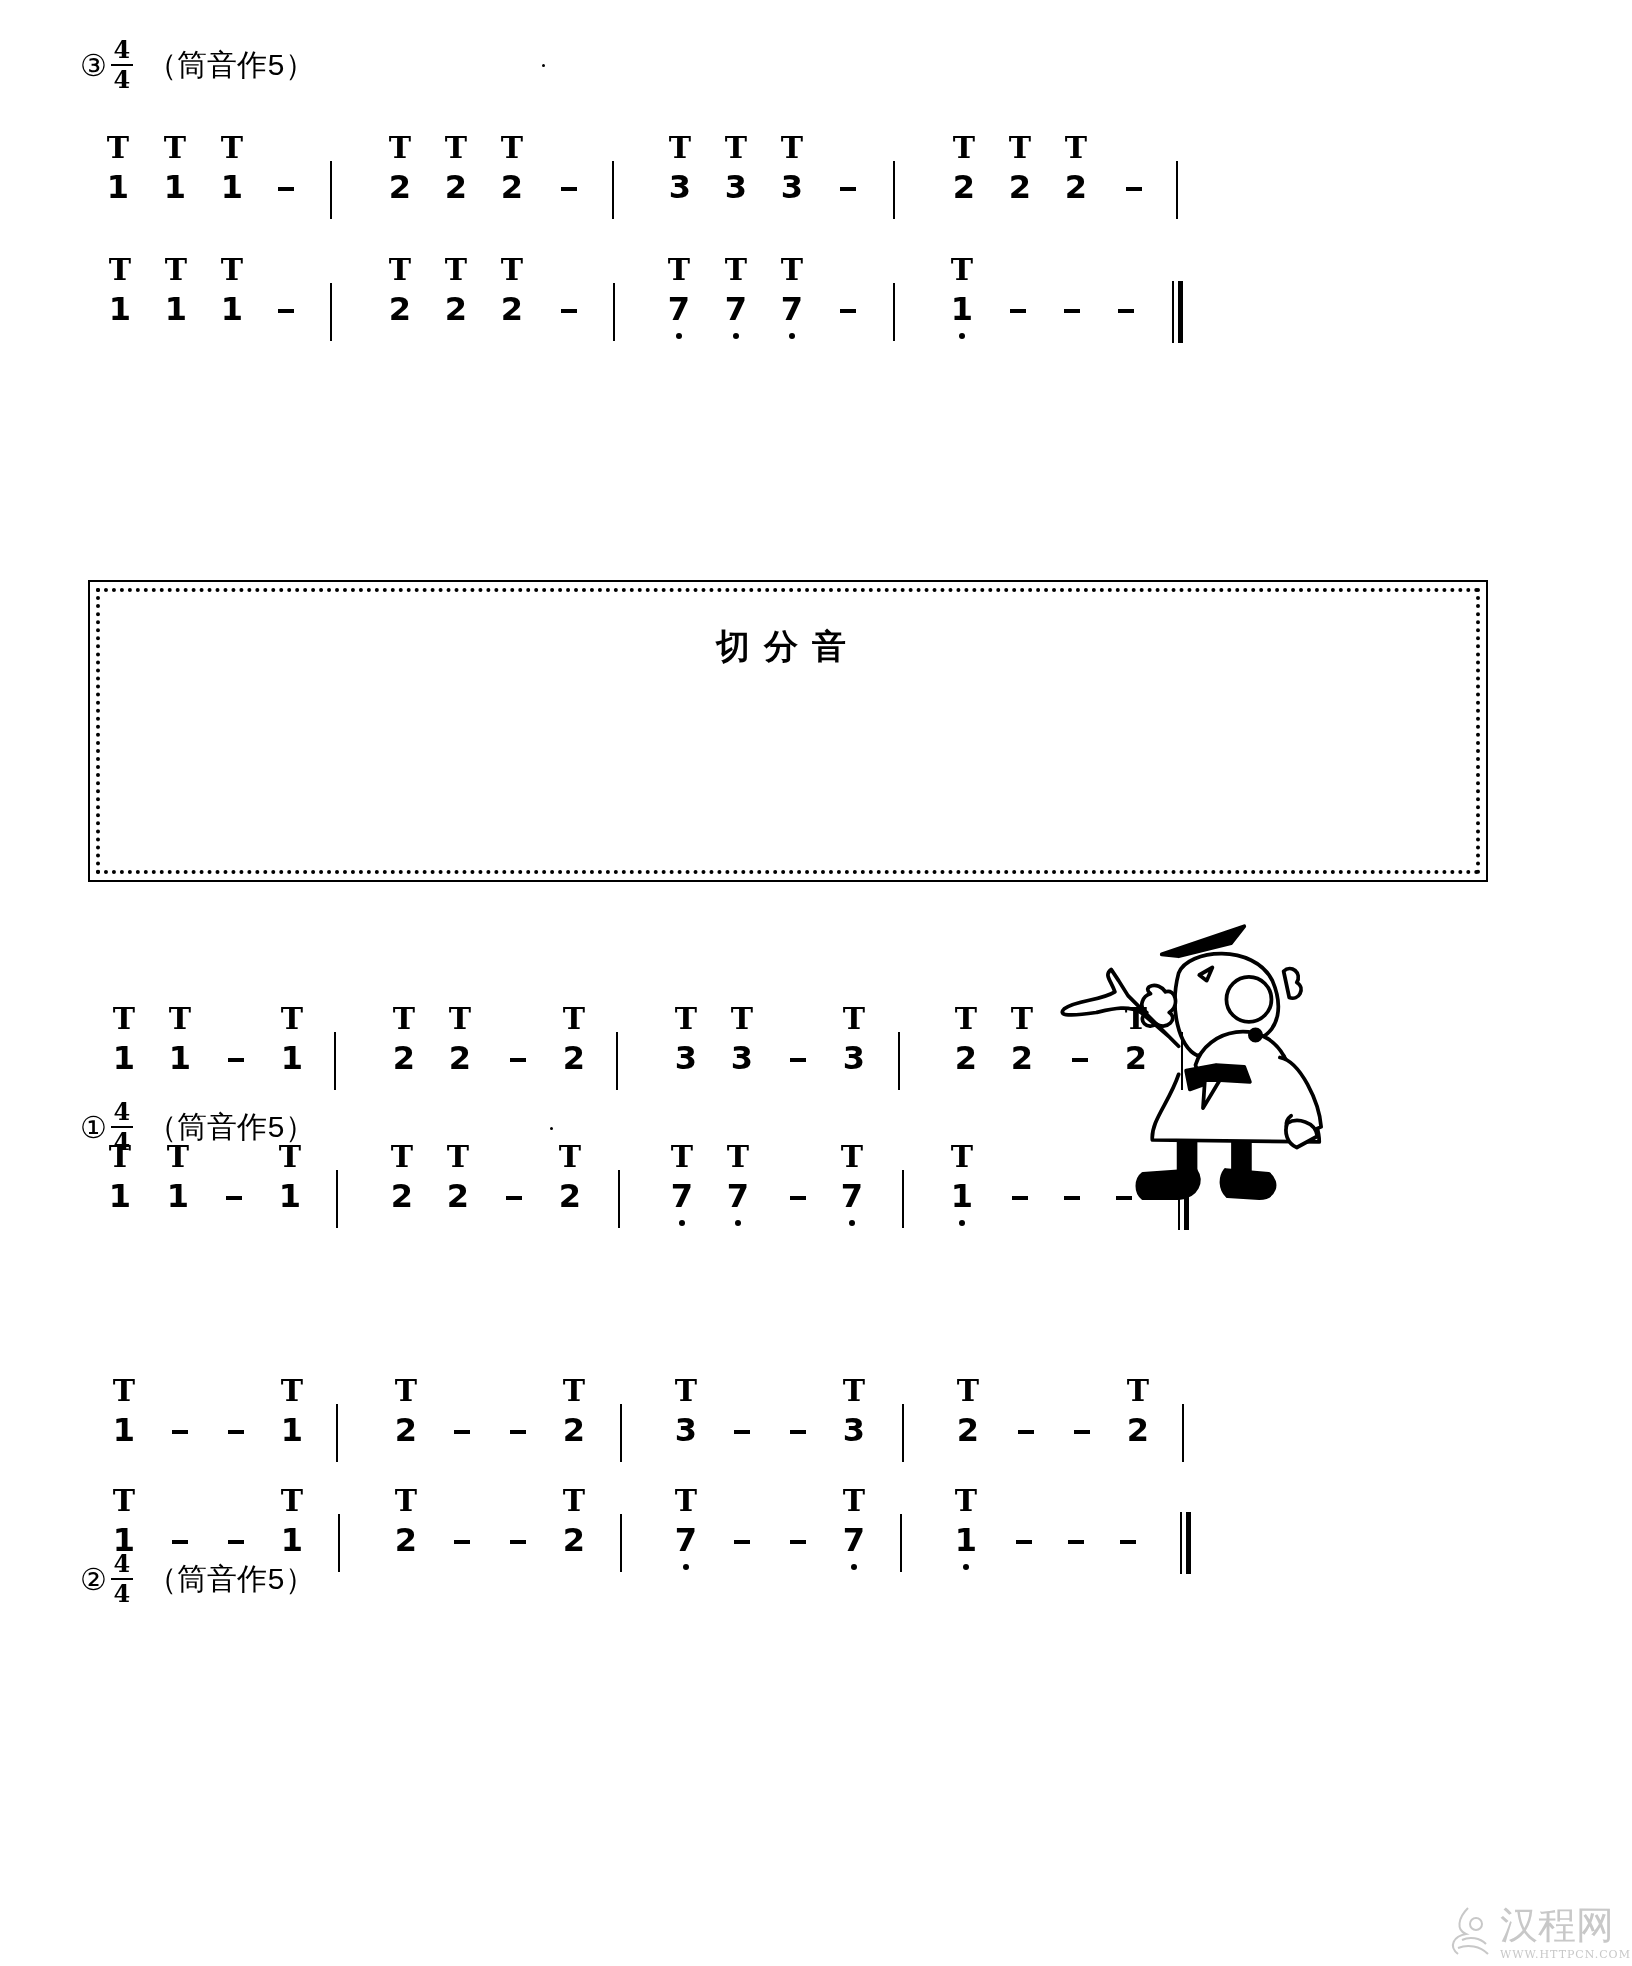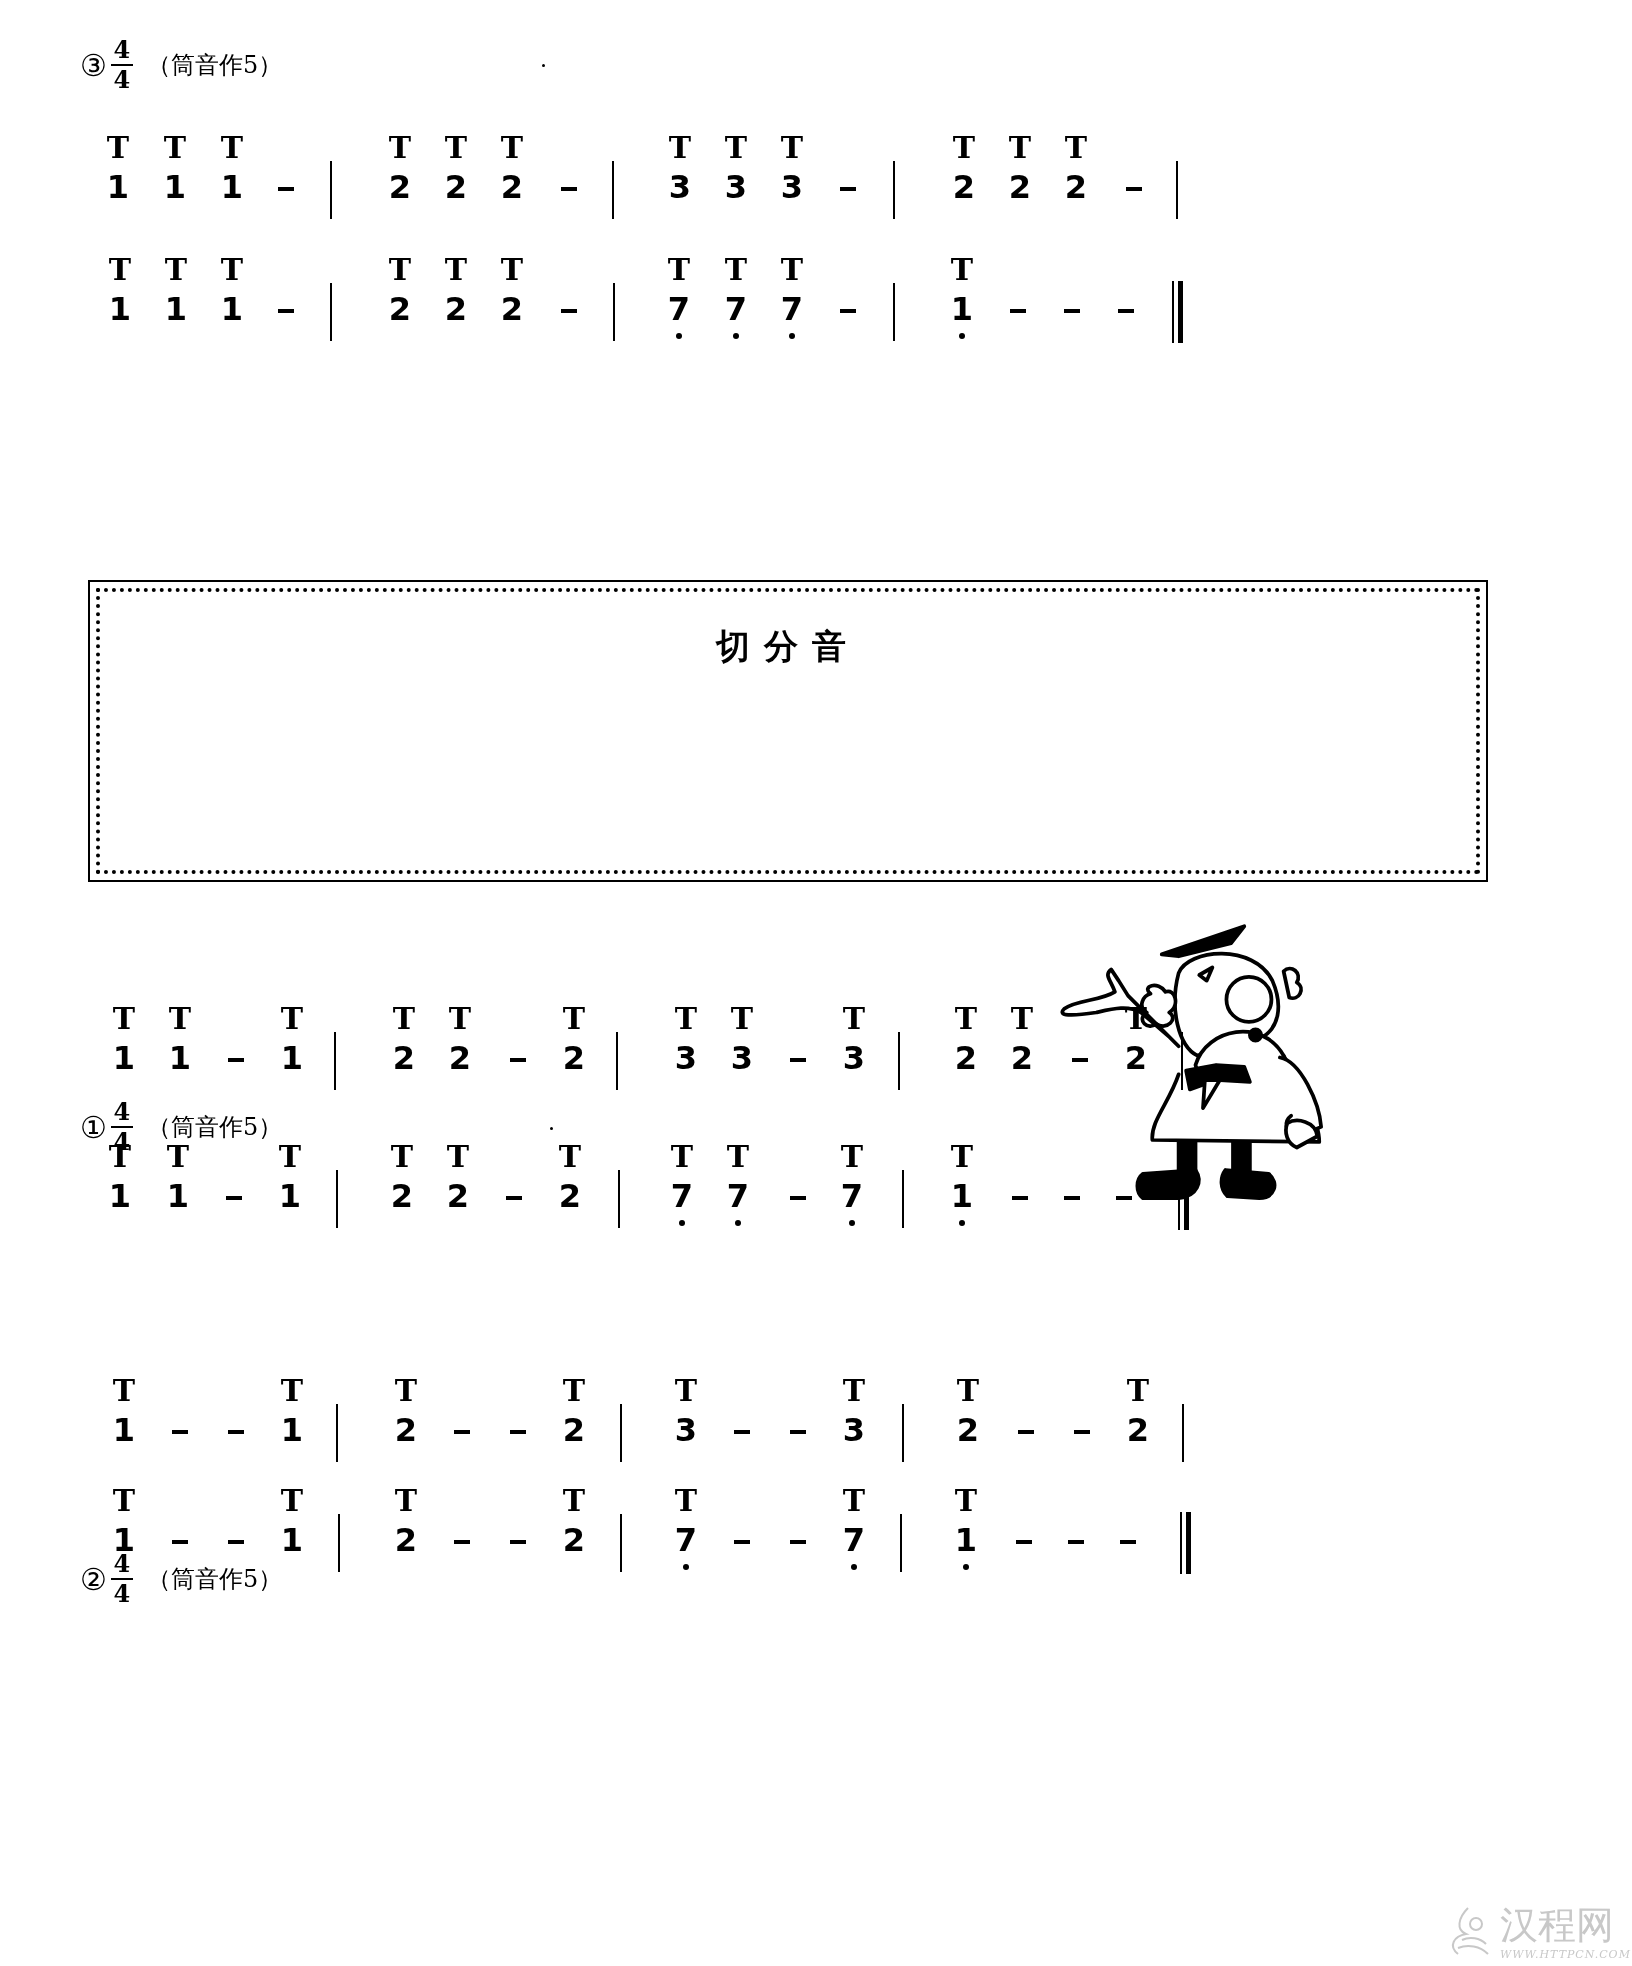--- a/index.html
+++ b/index.html
@@ -4,21 +4,21 @@
 <style>
   html, body { margin: 0; padding: 0; background: #ffffff; }
   body { width: 1632px; height: 1966px; position: relative; overflow: hidden;
          font-family: "DejaVu Serif", "Liberation Serif", serif; color: #000; }
   .heading { position: absolute; left: 80px; display: flex; align-items: center;
              font-size: 30px; font-family: "DejaVu Serif", serif; }
   .heading .num { font-size: 30px; margin-right: 4px; }
   .frac { display: inline-flex; flex-direction: column; align-items: center;
           font-weight: bold; font-size: 24px; line-height: 24px; margin-right: 14px; }
   .frac .bar { width: 22px; border-top: 2px solid #000; margin: 2px 0; }
-  .heading .note { font-size: 24px; }
+  .heading .note { font-size: 30px; font-family: Liberation Mono, monospace; }
   .stray { position: absolute; width: 3px; height: 3px; background: #000; border-radius: 50%; }
 
   .line { position: absolute; left: 0; width: 1632px; height: 110px; }
   .tmark { position: absolute; top: 0; width: 40px; text-align: center;
            font-family: "DejaVu Serif", serif; font-size: 30px; font-weight: bold; line-height: 30px; }
   .digit { position: absolute; top: 36px; width: 40px; text-align: center;
            font-family: "DejaVu Sans", sans-serif; font-size: 32px; font-weight: bold; line-height: 36px; }
   .digit.low::after { content: ""; position: absolute; left: 50%; top: 42px; width: 6px; height: 6px;
            background: #000; border-radius: 50%; transform: translateX(-50%); }
   .dash { position: absolute; top: 54px; width: 16px; height: 4px; background: #000; }
@@ -32,21 +32,21 @@
   .box-title { position: absolute; top: 32px; left: 0; width: 100%; text-align: center;
                font-family: "DejaVu Sans", sans-serif; font-weight: bold; font-size: 34px; letter-spacing: 14px; }
   .box-text { position: absolute; top: 92px; left: 36px; width: 1310px;
               font-family: "DejaVu Serif", serif; font-size: 30px; line-height: 58px; letter-spacing: 5px;
               text-indent: 70px; text-align: justify; }
 
   .mascot { position: absolute; left: 1038px; top: 905px; width: 300px; height: 320px; }
 
   .watermark { position: absolute; left: 1440px; top: 1900px; width: 192px; height: 66px; color: #c8c8c8; }
   .watermark .wm-cn { position: absolute; left: 60px; top: 0; font-size: 38px; font-family: "DejaVu Sans", sans-serif; }
-  .watermark .wm-url { position: absolute; left: 60px; top: 48px; font-size: 11px; font-family: "DejaVu Serif", serif; letter-spacing: 1px; font-style: italic; }
+  .watermark .wm-url { position: absolute; left: 60px; top: 48px; font-size: 11px; font-family: "DejaVu Serif", serif; letter-spacing: 1px; }
   .watermark svg { position: absolute; left: 0; top: 4px; }
 </style>
 </head>
 <body>
 
 <div class="heading" style="top:38px;">
   <span class="num">③</span>
   <span class="frac">
     <span>4</span>
     <span class="bar"></span>

